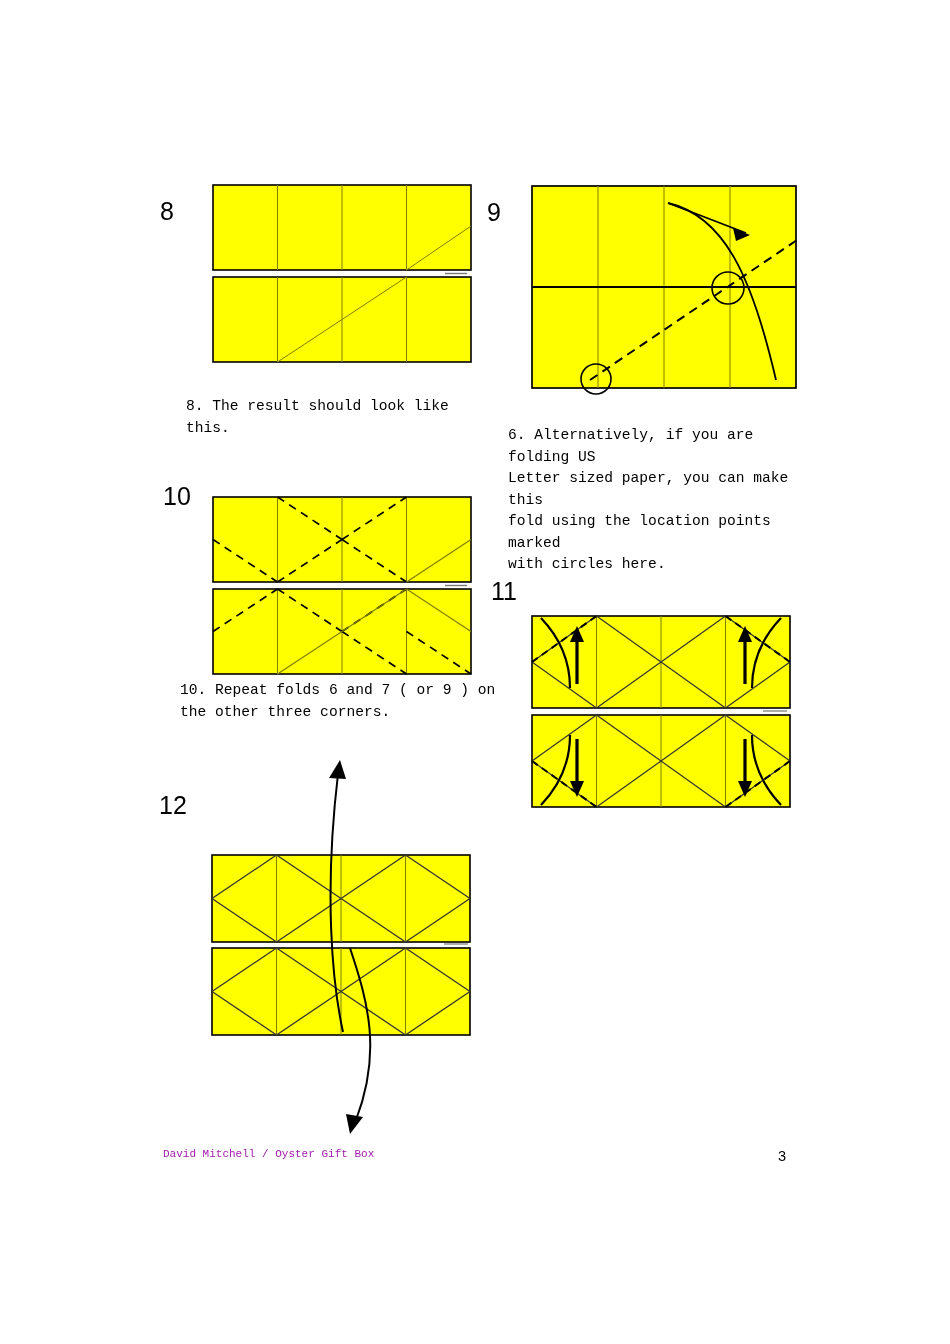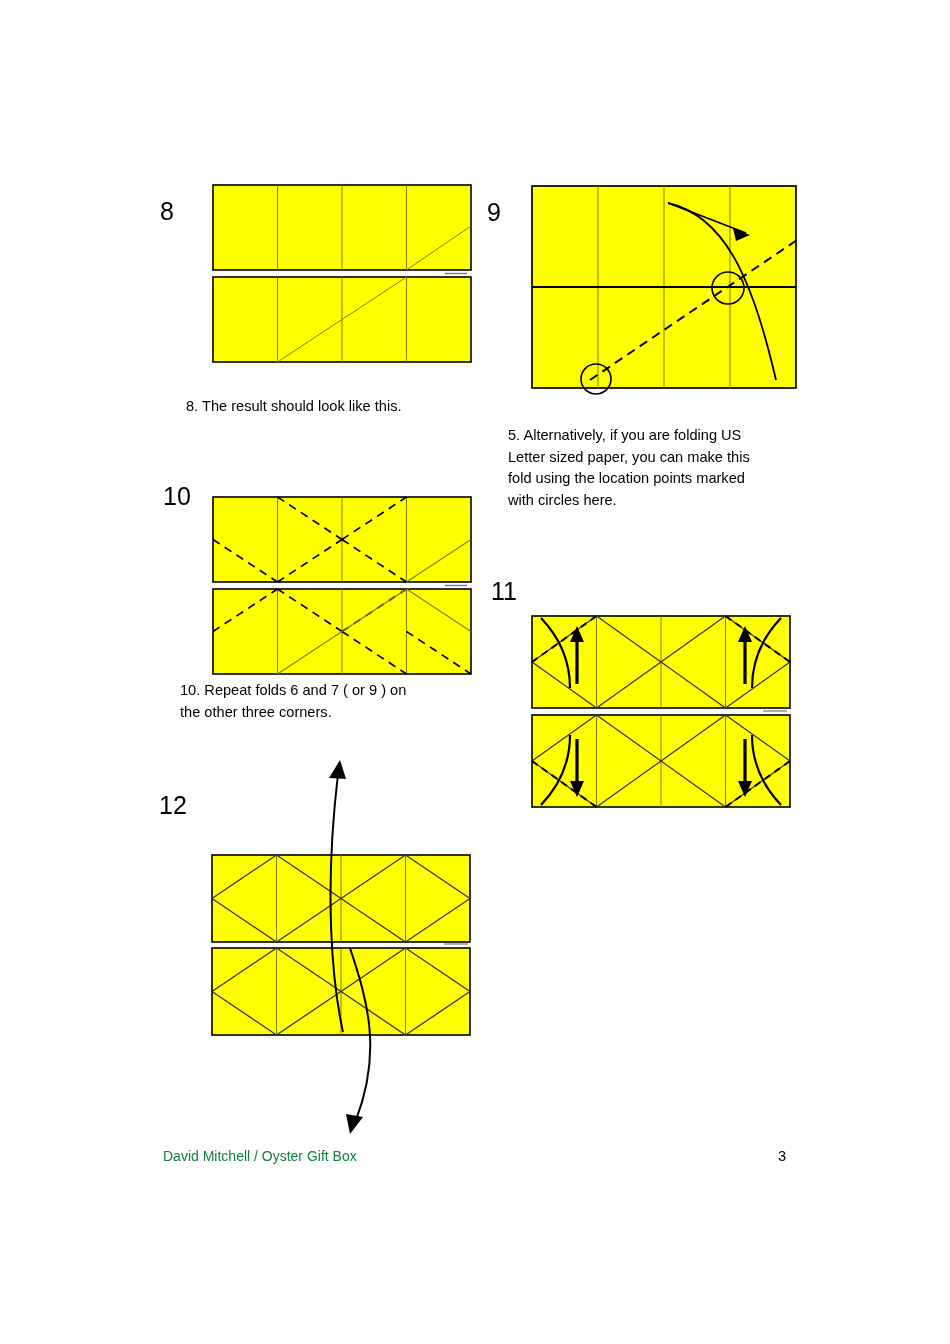--- a/index.html
+++ b/index.html
@@ -21,37 +21,37 @@
     font-size:25px;
     line-height:25px;
     color:#000;
     letter-spacing:0px;
     white-space:nowrap;
   }
 
   
   .caption{
     position:absolute;
-    font-family:Liberation Sans, sans-serif;
+    font-family:Liberation Mono, monospace;
     font-size:14.6px;
     line-height:21.5px;
     color:#000;
     white-space:pre-line;
   }
 
   
   .diagram{position:absolute;}
   .diagram svg{display:block;overflow:visible;}
 
   
   .footer-left{
     position:absolute;
-    font-family:Liberation Sans, sans-serif;
-    font-size:14px;
-    color:#15803d;
+    font-family:Liberation Mono, monospace;
+    font-size:11px;
+    color:#a21caf;
     white-space:nowrap;
   }
   .footer-right{
     position:absolute;
     font-family:"Liberation Sans", sans-serif;
     font-size:14.6px;
     color:#000;
     white-space:nowrap;
   }
 </style>
@@ -108,21 +108,21 @@
       <circle cx="68" cy="199" r="15" fill="none" stroke="#000000" stroke-width="1.6"></circle>
       <circle cx="200" cy="108" r="16" fill="none" stroke="#000000" stroke-width="1.6"></circle>
 
       <path d="M 140 23 C 196 36 224 96 248 200" fill="none" stroke="#000000" stroke-width="1.8"></path>
 
       <path d="M 140 23 L 218 53" fill="none" stroke="#000000" stroke-width="1.8"></path>
       <polygon points="222,55 205,48 208,61" fill="#000000"></polygon>
     </svg>
   </div>
 
-  <div class="caption" style="left:508px;top:425px;width:300px;">5. Alternatively, if you are folding US
+  <div class="caption" style="left:508px;top:425px;width:300px;">6. Alternatively, if you are folding US
 Letter sized paper, you can make this
 fold using the location points marked
 with circles here.</div>
 
   <div class="step-num" style="left:163px;top:484px;">10</div>
 
   <div class="diagram" style="left:205px;top:492px;">
     <svg width="275" height="195" viewBox="0 0 275 195">
 
       <g>

